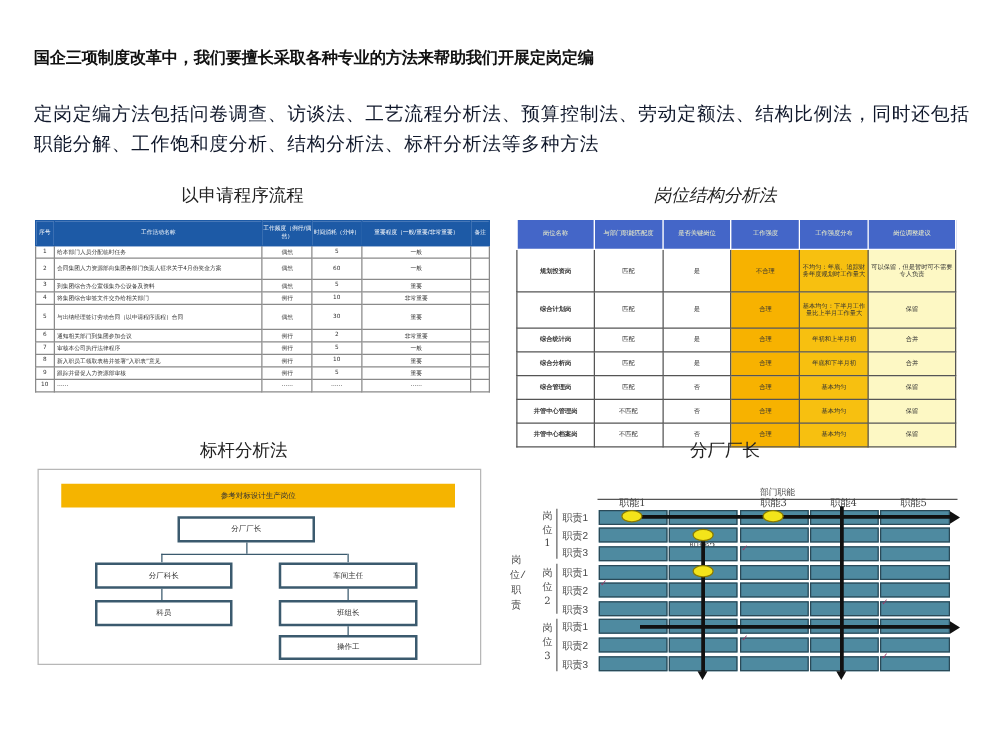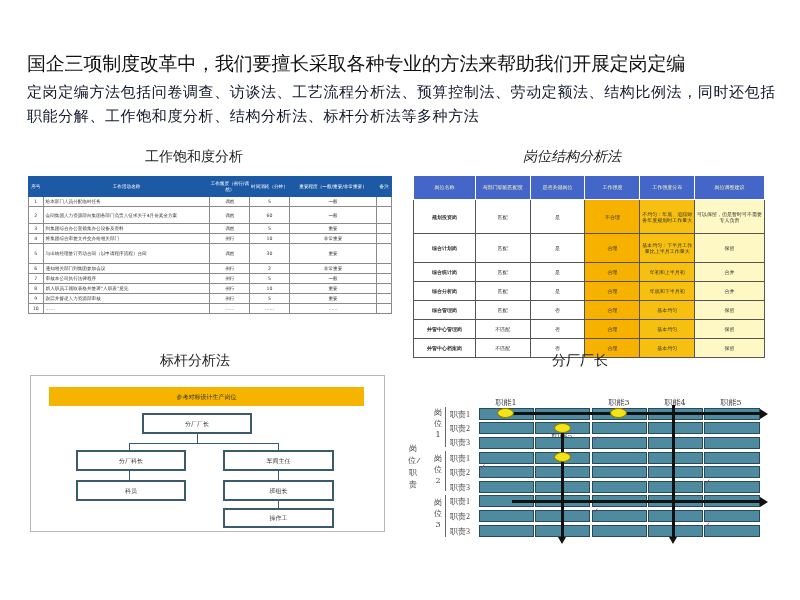--- a/index.html
+++ b/index.html
@@ -1,19 +1,19 @@
 <!DOCTYPE html>
 <html><head>
 <meta charset="utf-8">
 <style>
   * { box-sizing: border-box; margin: 0; padding: 0; }
   html, body { width: 800px; height: 600px; background: #ffffff; overflow: hidden; }
   body { position: relative; font-family: "DejaVu Sans", sans-serif; color: #111; }
 
-  .title { position: absolute; left: 27px; top: 51px; font-size: 19px; font-weight: normal; letter-spacing: -0.2px; white-space: nowrap; }
+  .title { position: absolute; left: 27px; top: 37px; font-size: 13px; font-weight: bold; letter-spacing: -0.2px; white-space: nowrap; }
   .subtitle { position: absolute; left: 27px; top: 80px; width: 760px; font-family: Liberation Serif, serif; font-size: 15px; line-height: 24px; letter-spacing: 0.6px; color: #0f172a; }
 
   .sec-title { position: absolute; font-family: "DejaVu Serif", serif; font-size: 14px; color: #222; white-space: nowrap; }
 
   
   .t1 { position: absolute; left: 28px; top: 176px; width: 364px; border-collapse: collapse; font-size: 4.6px; color: #333; }
   .t1 th { background: #1d5aa6; color: #fff; font-weight: normal; height: 20px; border: 0.5px solid #1d5aa6; text-align: center; line-height: 6px; }
   .t1 td { border: 0.5px solid #8a8a8a; height: 10px; text-align: center; vertical-align: middle; padding: 0 2px; }
   .t1 td.name { text-align: left; }
   .t1 tr.tall td { height: 17px; }
@@ -34,38 +34,38 @@
   .bench { position: absolute; left: 30px; top: 375px; width: 355px; height: 157px; border: 1px solid #b7b7b7; }
   .bench-bar { position: absolute; left: 18px; top: 11px; width: 315px; height: 19px; background: #f5b400; font-size: 6px; text-align: center; line-height: 19px; color: #333; }
   .bbox { position: absolute; border: 2px solid #3b5a6e; background: #fff; font-size: 6px; text-align: center; color: #333; }
   .bline { position: absolute; background: #3b5a6e; }
 
   
   .fm { position: absolute; left: 400px; top: 375px; width: 390px; height: 175px; }
   .fm-head { position: absolute; left: 78px; top: 14px; width: 288px; border-bottom: 1px solid #555; font-size: 7px; text-align: center; font-family: "DejaVu Serif", serif; color: #444; }
   .fm-col { position: absolute; top: 22px; font-size: 8px; font-family: "DejaVu Serif", serif; color: #444; text-align: center; }
   .cell { position: absolute; height: 12px; background: #4e8aa0; border: 1px solid #2a4a58; }
-  .rowlab { position: absolute; left: 50px; font-size: 8px; font-family: Liberation Serif, serif; color: #444; line-height: 10px; }
+  .rowlab { position: absolute; left: 50px; font-size: 8px; font-family: Liberation Sans, sans-serif; color: #444; line-height: 10px; }
   .grp { position: absolute; left: 33px; width: 10px; font-size: 8px; font-family: "DejaVu Serif", serif; color: #444; line-height: 11px; text-align: center; }
   .grpbar { position: absolute; left: 45px; width: 1px; background: #666; }
   .axis-lab { position: absolute; left: 8px; top: 68px; width: 10px; font-size: 8px; font-family: Liberation Mono, monospace; color: #444; line-height: 12px; text-align: center; }
   .hline { position: absolute; height: 3px; background: #111; }
   .vline { position: absolute; width: 3px; background: #111; }
   .arrow-r { position: absolute; width: 0; height: 0; border-top: 5px solid transparent; border-bottom: 5px solid transparent; border-left: 8px solid #111; }
   .arrow-d { position: absolute; width: 0; height: 0; border-left: 4px solid transparent; border-right: 4px solid transparent; border-top: 7px solid #111; }
   .dot { position: absolute; width: 17px; height: 10px; border-radius: 50%; background: #f3e41a; border: 1px solid #8a7a00; }
   .tick { position: absolute; font-size: 7px; color: #9b3b6a; }
 </style>
 </head>
 <body>
 
 <div class="title">国企三项制度改革中，我们要擅长采取各种专业的方法来帮助我们开展定岗定编</div>
 <div class="subtitle">定岗定编方法包括问卷调查、访谈法、工艺流程分析法、预算控制法、劳动定额法、结构比例法，同时还包括职能分解、工作饱和度分析、结构分析法、标杆分析法等多种方法</div>
 
-<div class="sec-title" style="left:145px; top:148px;">工作饱和度分析</div>
+<div class="sec-title" style="left:145px; top:148px;">以申请程序流程</div>
 <table class="t1">
   <thead>
     <tr>
       <th style="width:14px">序号</th>
       <th style="width:160px">工作活动名称</th>
       <th style="width:38px">工作频度（例行/偶然）</th>
       <th style="width:38px">时间消耗（分钟）</th>
       <th style="width:84px">重要程度（一般/重要/非常重要）</th>
       <th style="width:14px">备注</th>
     </tr>
@@ -239,20 +239,21 @@
   <div class="bbox" style="left:45px; top:104px; width:110px; height:21px; line-height:17px;">科员</div>
   <div class="bbox" style="left:192px; top:74px; width:111px; height:21px; line-height:17px;">车间主任</div>
   <div class="bline" style="left:247px; top:95px; width:1px; height:9px;"></div>
   <div class="bbox" style="left:192px; top:104px; width:111px; height:21px; line-height:17px;">班组长</div>
   <div class="bline" style="left:247px; top:125px; width:1px; height:7px;"></div>
   <div class="bbox" style="left:192px; top:132px; width:111px; height:20px; line-height:16px;">操作工</div>
 </div>
 
 <div class="sec-title" style="left:552px; top:352px;">分厂厂长</div>
 <div class="fm">
+  <div class="fm-head">部门职能</div>
   <div class="fm-col" style="left:78px; width:56px;">职能1</div>
   <div class="fm-col" style="left:134px; width:56px;margin-top:35px;">职能2</div>
   <div class="fm-col" style="left:191px; width:56px;">职能3</div>
   <div class="fm-col" style="left:247px; width:56px;">职能4</div>
   <div class="fm-col" style="left:303px; width:56px;">职能5</div>
 
   <div class="axis-lab">岗位/职责</div>
 
   <div class="grp" style="top:32px;">岗位1</div>
   <div class="grpbar" style="top:32px; height:40px;"></div>

